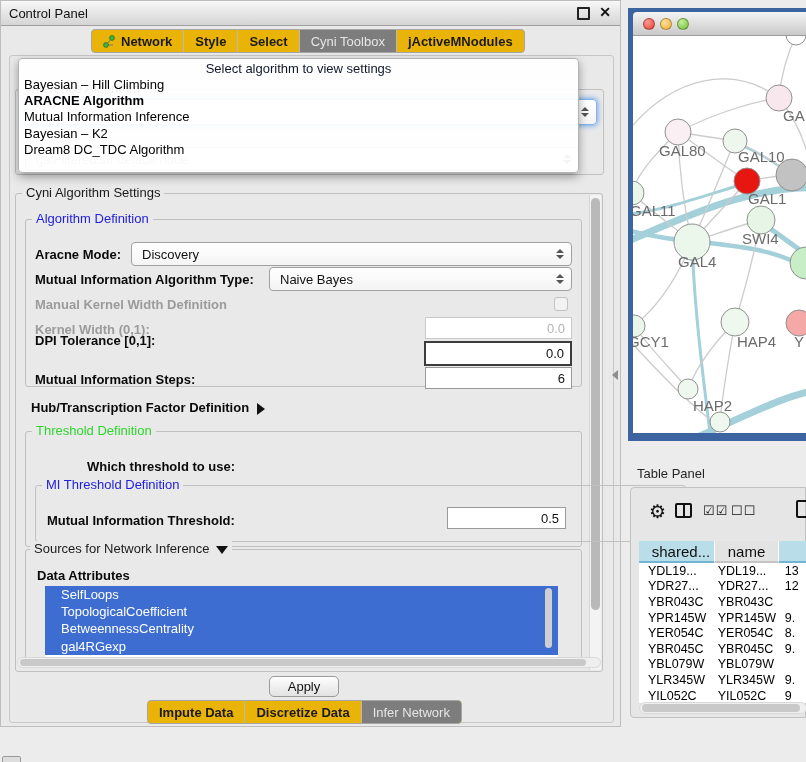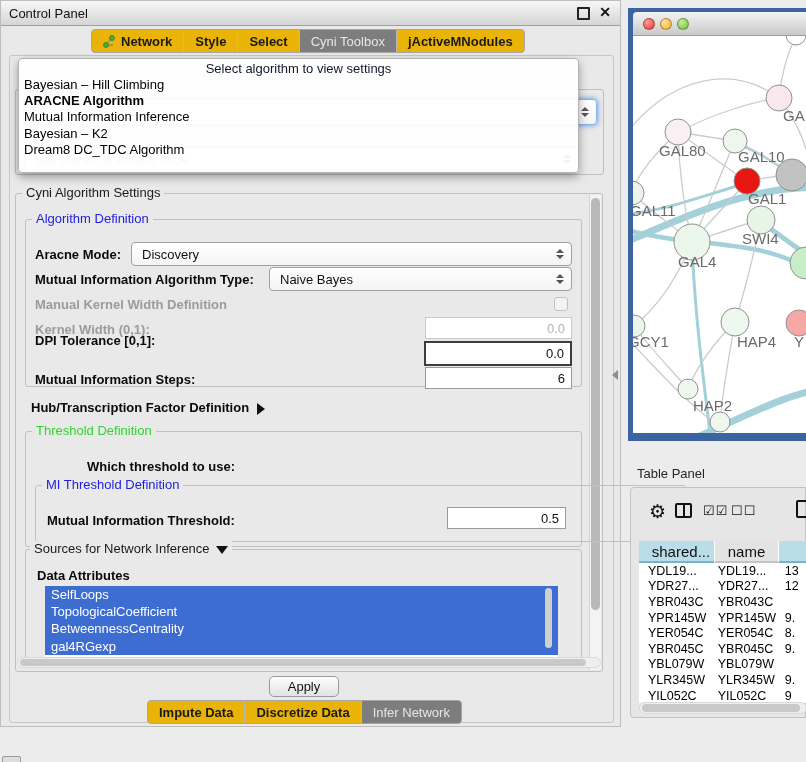--- a/index.html
+++ b/index.html
@@ -56,21 +56,21 @@
              border-bottom:6px solid transparent;border-left:8px solid #111;vertical-align:middle;}
   .tri-down{display:inline-block;margin-left:6px;width:0;height:0;border-left:6px solid transparent;
             border-right:6px solid transparent;border-top:8px solid #111;vertical-align:middle;}
   
   .vsb{position:absolute;background:#f3f3f3;border-left:1px solid #d6d6d6;box-sizing:border-box;}
   .vsb .thumb{position:absolute;left:1px;right:1px;background:#b9b9b9;border-radius:6px;}
   .hsb{position:absolute;background:#efefef;border:1px solid #d9d9d9;border-radius:6px;box-sizing:border-box;}
   .hsb .thumb{position:absolute;top:1px;bottom:1px;background:#c9c9c9;border-radius:6px;}
   
   #attr-list{left:44px;top:585px;width:513px;height:71px;background:#fff;overflow:hidden;}
-  .attr-row{height:17.2px;line-height:17.2px;background:#3d6dd1;color:#fff;padding-left:6px;font-size:13px;white-space:nowrap;}
+  .attr-row{height:17.2px;line-height:17.2px;background:#3d6dd1;color:#fff;padding-left:16px;font-size:13px;white-space:nowrap;}
   
   #apply-btn{left:268px;top:675px;width:70px;height:21px;border:1px solid #9a9a9a;border-radius:5px;
      background:linear-gradient(#fefefe,#e2e2e2);display:flex;align-items:center;justify-content:center;font-size:13px;box-sizing:border-box;}
   
   #network-window{left:628px;top:8px;width:178px;height:433px;background:#3c64a0;}
   #net-titlebar{left:5px;top:4px;width:173px;height:24px;background:linear-gradient(#f4f4f4,#c9c9c9);
                 border-bottom:1px solid #9d9d9d;box-sizing:border-box;border-top-left-radius:4px;}
   .tl{position:absolute;top:6px;width:12px;height:12px;border-radius:50%;border:1px solid rgba(0,0,0,0.3);box-sizing:border-box;}
   #net-canvas{left:5px;top:28px;width:173px;height:397px;background:#fff;overflow:hidden;}
   .node-label{font-family:"Liberation Sans",sans-serif;font-size:15px;fill:#6b6b6b;}

